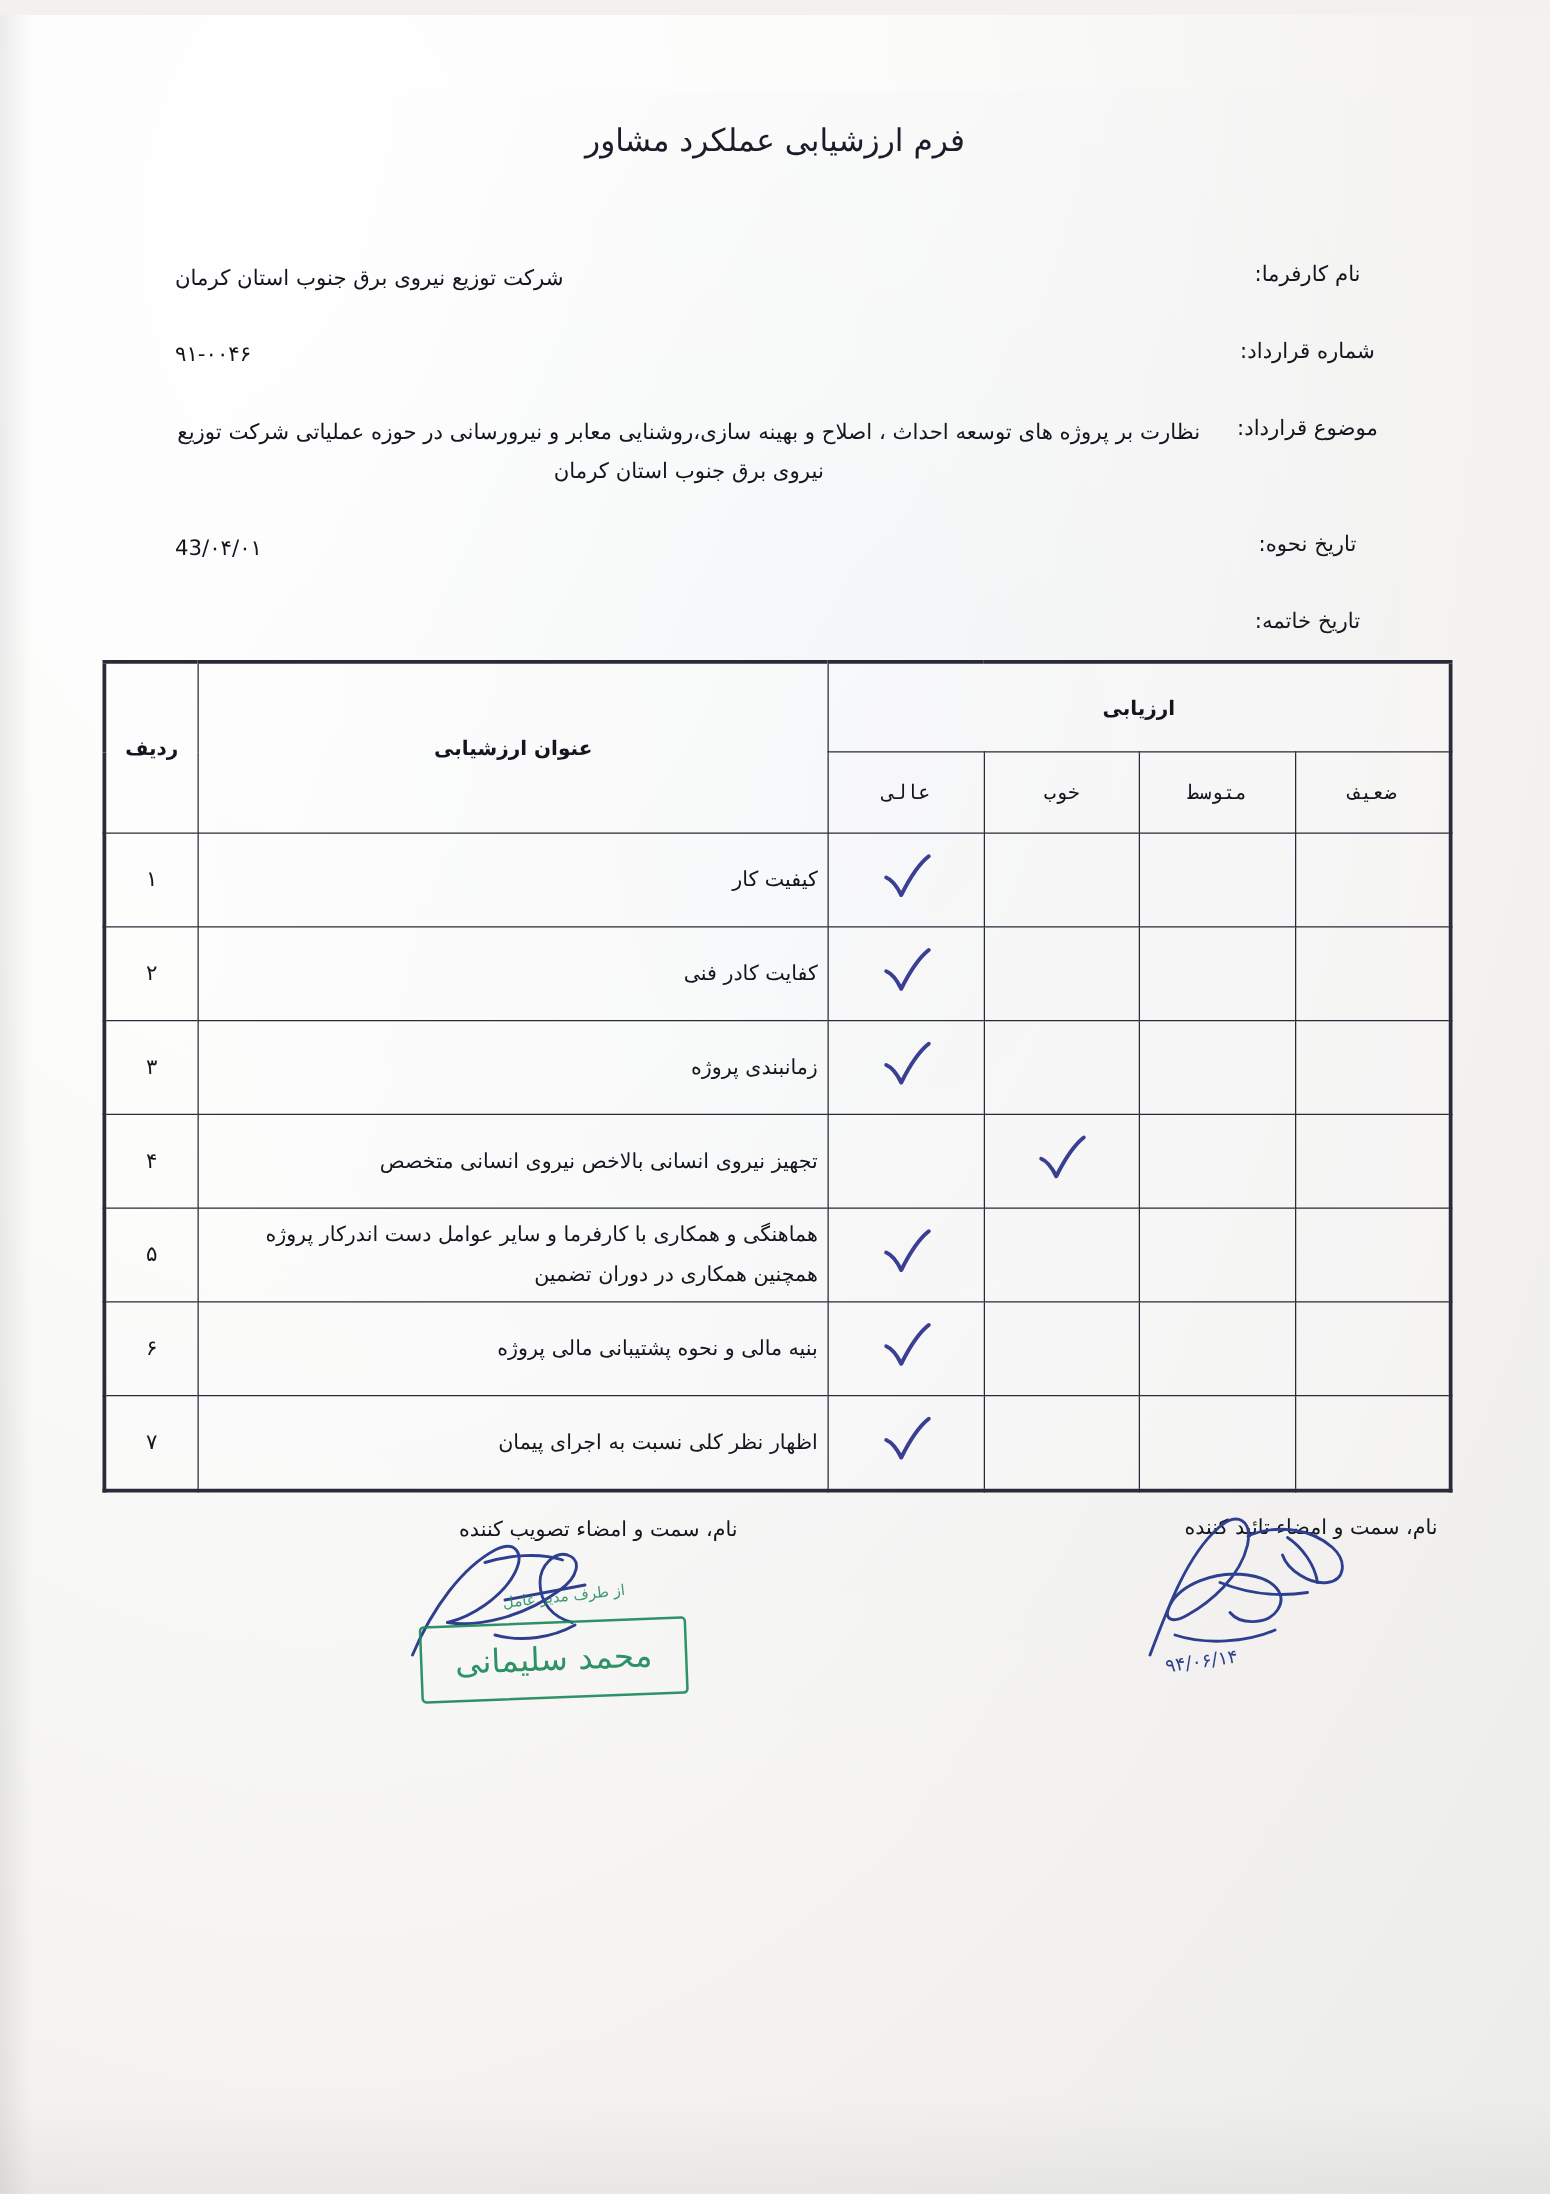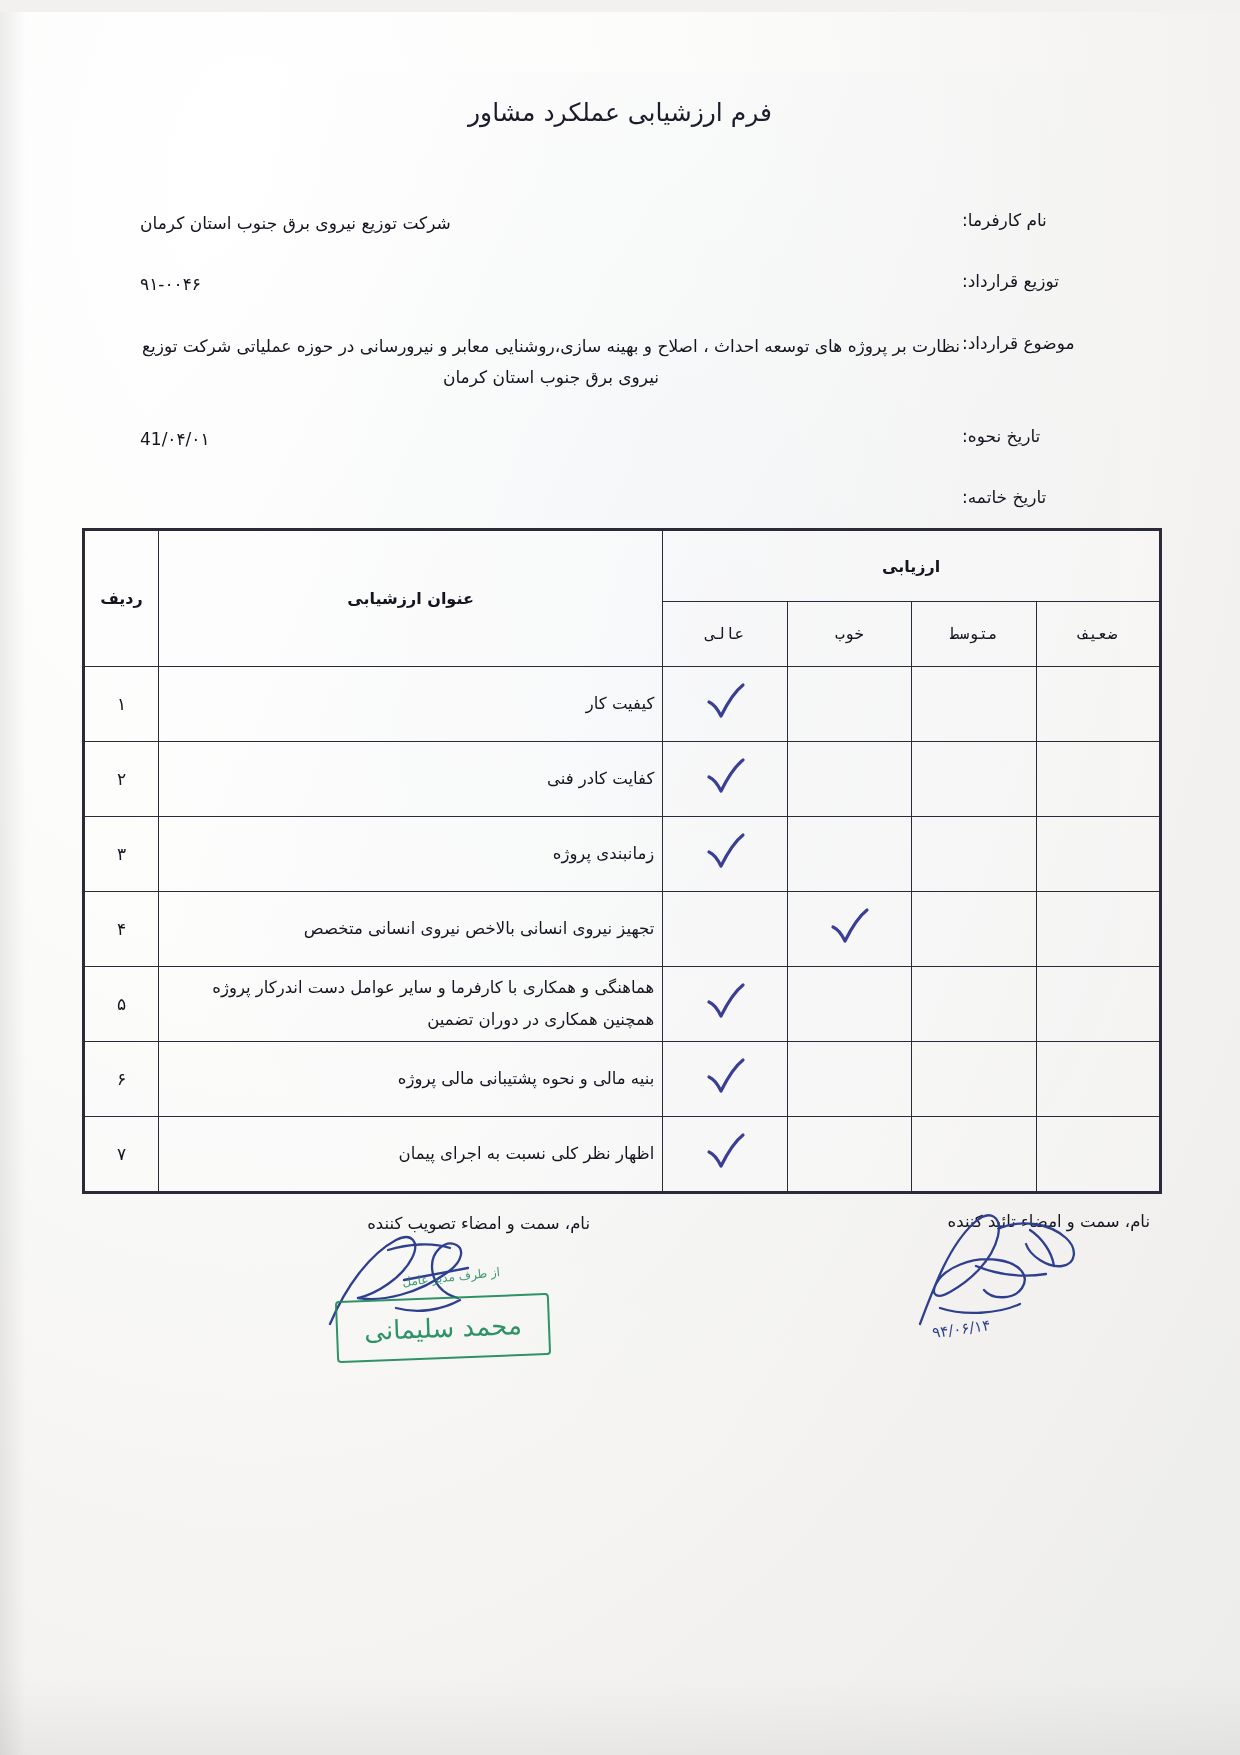--- a/index.html
+++ b/index.html
@@ -63,21 +63,21 @@
     display: flex;
     flex-direction: row;
     align-items: flex-start;
     margin-bottom: 30px;
   }
   .meta-label {
     width: 168px;
     flex: 0 0 168px;
     font-size: 17px;
     color: #15151f;
-    text-align: left;
+    text-align: center;
     padding-top: 2px;
   }
   .meta-value {
     flex: 1 1 auto;
     font-size: 17px;
     color: #15151f;
     text-align: center;
     line-height: 1.85;
     padding-left: 30px;
   }
@@ -208,30 +208,30 @@
   <div class="scan-tint"></div>
 
   <div class="title">فرم ارزشیابی عملکرد مشاور</div>
 
   <div class="meta">
     <div class="meta-row">
       <div class="meta-label">نام کارفرما:</div>
       <div class="meta-value short">شرکت توزیع نیروی برق جنوب استان کرمان</div>
     </div>
     <div class="meta-row">
-      <div class="meta-label">توزیع قرارداد:</div>
+      <div class="meta-label">شماره قرارداد:</div>
       <div class="meta-value short">۹۱-۰۰۴۶</div>
     </div>
     <div class="meta-row">
       <div class="meta-label">موضوع قرارداد:</div>
       <div class="meta-value">نظارت بر پروژه های توسعه احداث ، اصلاح و بهینه سازی،روشنایی معابر و نیرورسانی در حوزه عملیاتی شرکت توزیع نیروی برق جنوب استان کرمان</div>
     </div>
     <div class="meta-row">
       <div class="meta-label">تاریخ نحوه:</div>
-      <div class="meta-value short">41/۰۴/۰۱</div>
+      <div class="meta-value short">43/۰۴/۰۱</div>
     </div>
     <div class="meta-row">
       <div class="meta-label">تاریخ خاتمه:</div>
     </div>
   </div>
 
   <table class="eval-table">
     <colgroup>
       <col style="width:113px">
         <col style="width:113px">

